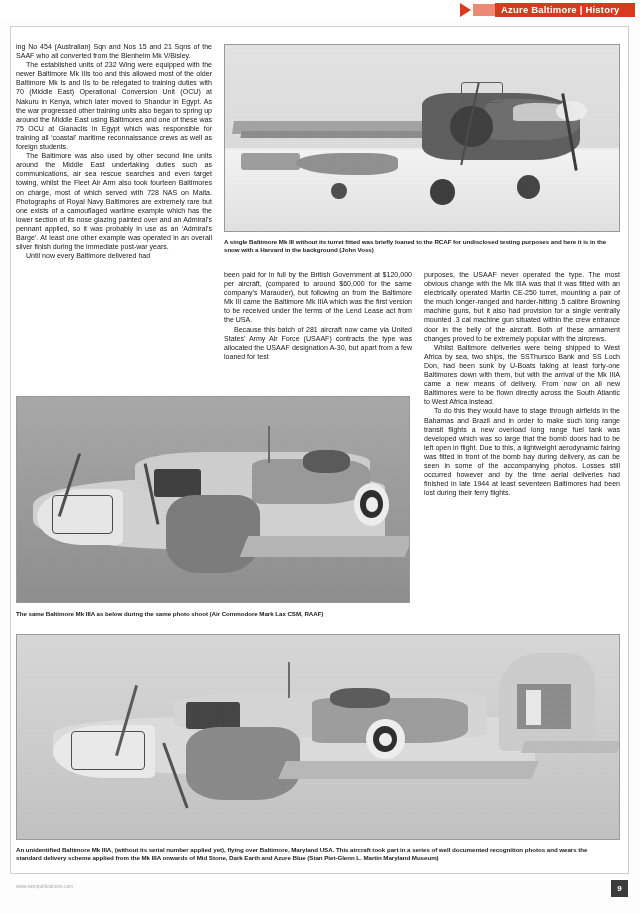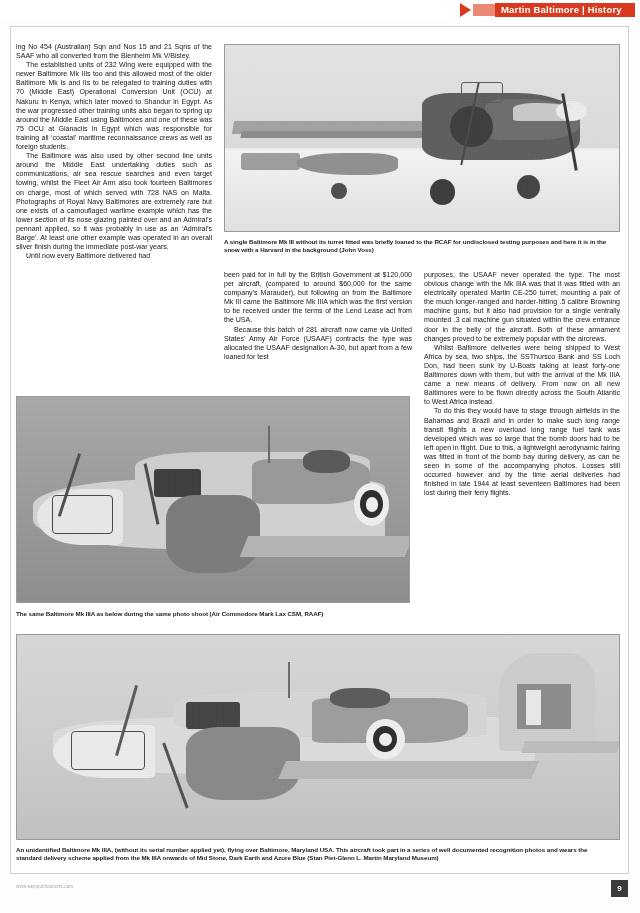--- a/index.html
+++ b/index.html
@@ -72,21 +72,21 @@
      color:#ffffff;font-size:8px;font-weight:bold;text-align:center;line-height:17px;}
 </style>
 </head>
 <body>
 
 <div class="page">
 
   <div class="header-band">
     <div class="hdr-arrow"></div>
     <div class="hdr-dashes"></div>
-    <div class="hdr-title">Martin Baltimore | History</div>
+    <div class="hdr-title">Azure Baltimore | History</div>
     <div class="hdr-square"></div>
   </div>
 
   <div class="frame"></div>
 
   <div class="photo" id="photo1">
     <div class="sky"></div>
 
     <div style="position:absolute;left:0;top:57%;width:100%;height:43%;background:linear-gradient(#f4f4f4,#e2e2e2);"></div>
 

